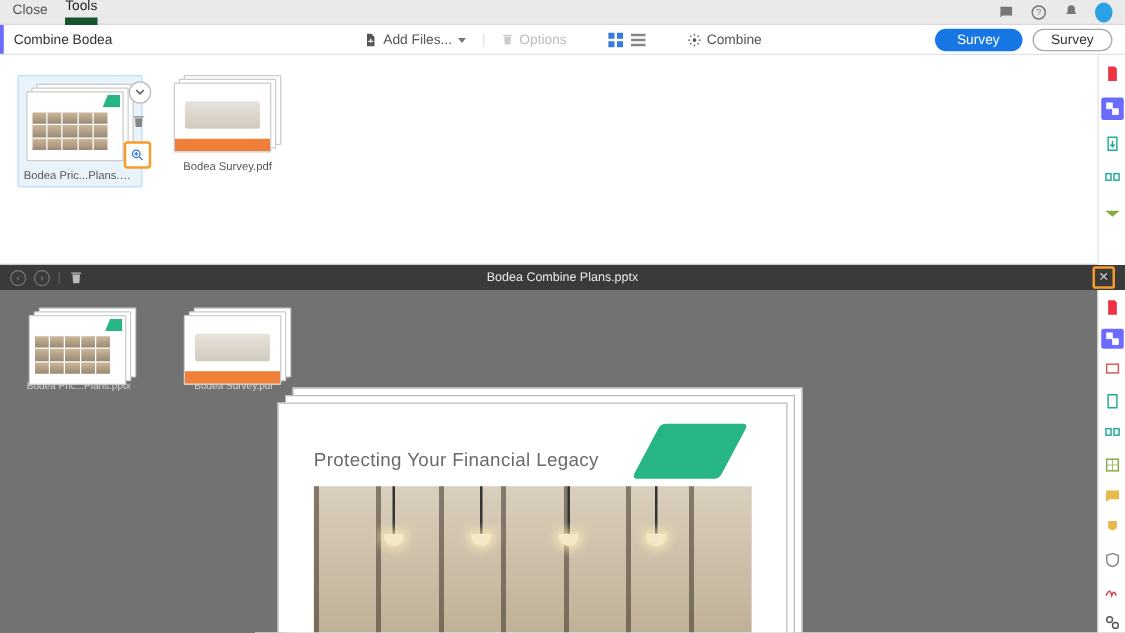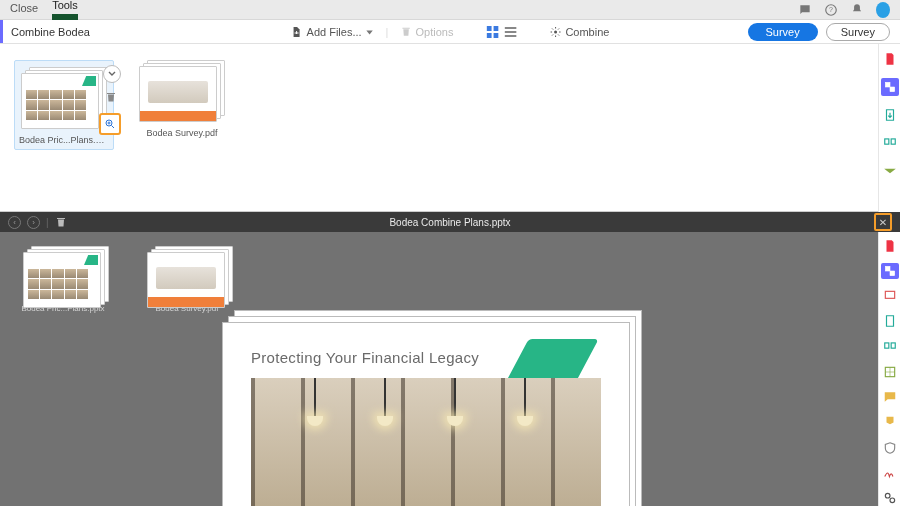--- a/index.html
+++ b/index.html
@@ -62,21 +62,21 @@
   .mini-tile { width: 90px; text-align: center; }
   .mini-tile .stack { position: relative; width: 80px; height: 54px; margin: 0 auto 4px; }
   .mini-tile .fname { font-size: 8px; color: #d6d6d6; }
 
   .big-preview { position: absolute; left: 222px; top: 78px; width: 420px; height: 300px; }
   .bp3, .bp2, .bp1 { position:absolute; background:#fff; border:1px solid #bbb; }
   .bp3 { width: 408px; height: 290px; left: 12px; top: 0; }
   .bp2 { width: 408px; height: 290px; left: 6px; top: 6px; }
   .bp1 { width: 408px; height: 290px; left: 0; top: 12px; padding: 22px 28px; }
   .bp1 .shape { position:absolute; right: 42px; top: 16px; width: 70px; height: 44px; background:#27b586; transform: skewX(-28deg); border-radius: 4px; }
-  .bp1 .heading { font-size: 15px; color: #6a6a6a; letter-spacing: .3px; margin-top: 4px; }
+  .bp1 .heading { font-size: 15px; color: #6a6a6a; letter-spacing: .3px; margin-top: 15px; }
   .bp1 .photo { margin-top: 12px; width: 100%; height: 150px; display:grid; grid-template-columns: repeat(8,1fr); gap:2px; background: linear-gradient(#dacfbd,#b8a88c); position:relative; }
   .bp1 .photo::before { content:""; position:absolute; inset:0; background: repeating-linear-gradient(90deg, rgba(60,50,40,.55) 0 4px, transparent 4px 50px); }
   .bp1 .lamp { position:absolute; top:0; width:2px; height:40px; background:#333; }
   .bp1 .bulb { position:absolute; top:38px; width:16px; height:10px; background:#f3e9c6; border-radius:0 0 8px 8px; box-shadow: 0 0 8px 4px rgba(255,240,180,.6); }
 
   
   .rail { position: absolute; right: 0; width: 22px; background: #fff; display: flex; flex-direction: column; align-items: center; padding-top: 6px; gap: 10px; border-left: 1px solid #e6e6e6; }
   .rail1 { top: 44px; height: 168px; }
   .rail2 { top: 232px; height: 274px; }
   .rail .ri { width: 18px; height: 18px; display:flex; align-items:center; justify-content:center; cursor:pointer; border-radius:2px; }

